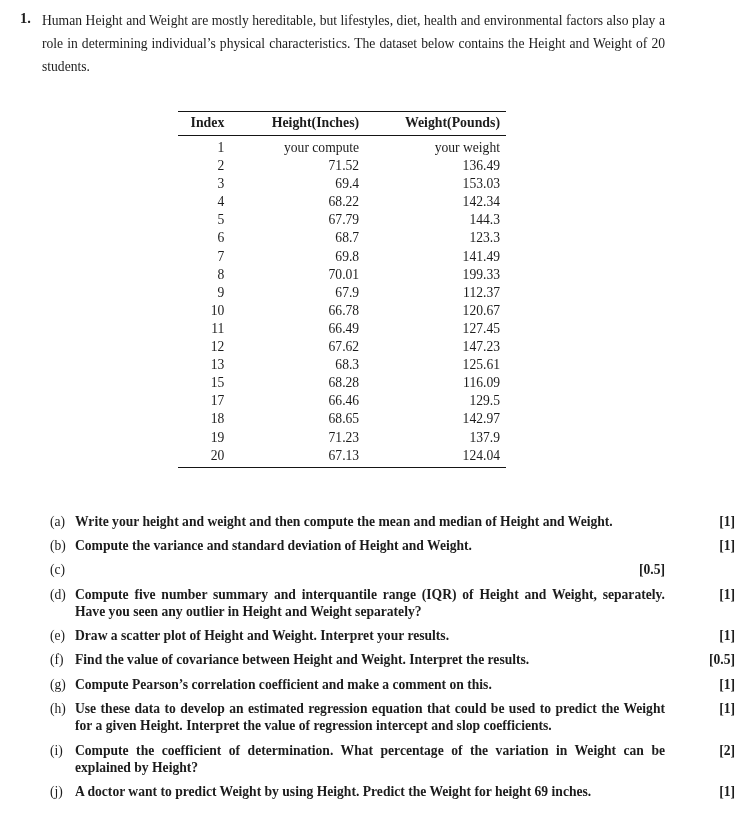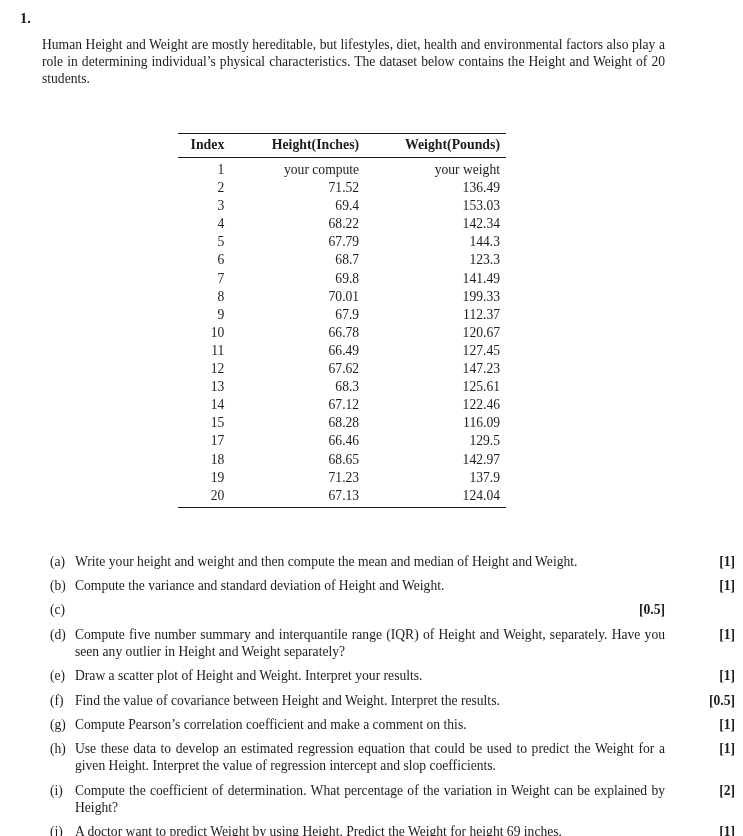--- a/index.html
+++ b/index.html
@@ -27,28 +27,27 @@
   }
   .problem-number {
     flex: 0 0 22px;
     font-weight: bold;
     font-size: 14.5px;
     line-height: 19px;
   }
   .problem-intro {
     width: 623px;
     text-align: justify;
-    line-height: 17px;
-    margin-top: 27px;
+    line-height: 23px;
   }
   table.data-table {
     table-layout: fixed;
     border-collapse: collapse;
     width: 328px;
-    margin: 46px 0 0 158px;
+    margin: 33px 0 0 158px;
     border-top: 1.6px solid #151515;
     border-bottom: 1.6px solid #151515;
   }
   table.data-table th {
     font-weight: bold;
     text-align: right;
     padding: 3px 6px 4px 6px;
     border-bottom: 1px solid #151515;
     font-size: 13.8px;
     overflow: visible;
@@ -71,21 +70,21 @@
     margin-top: 45px;
   }
   .q-item {
     display: grid;
     grid-template-columns: 25px 590px 1fr;
     align-items: start;
     margin: 0 0 7px 30px;
     line-height: 17.3px;
   }
   .q-label { text-align: left; }
-  .q-text  { text-align: justify; }
+  .q-text  { text-align: justify; font-weight: bold; }
   .q-mark  { font-weight: bold; text-align: right; }
 </style>
 </head>
 <body>
 
 <div class="page">
 
   <div class="problem-head">
     <div class="problem-number">1.</div>
     <div class="problem-intro">Human Height and Weight are mostly hereditable, but lifestyles, diet, health and environmental factors also play a role in determining individual’s physical characteristics. The dataset below contains the Height and Weight of 20 students.</div>
@@ -164,25 +163,20 @@
           <td>12</td>
           <td>67.62</td>
           <td>147.23</td>
         </tr>
         <tr>
           <td>13</td>
           <td>68.3</td>
           <td>125.61</td>
         </tr>
         <tr>
-          <td>14</td>
-          <td>67.12</td>
-          <td>122.46</td>
-        </tr>
-        <tr>
           <td>15</td>
           <td>68.28</td>
           <td>116.09</td>
         </tr>
         <tr>
           <td>17</td>
           <td>66.46</td>
           <td>129.5</td>
         </tr>
         <tr>

